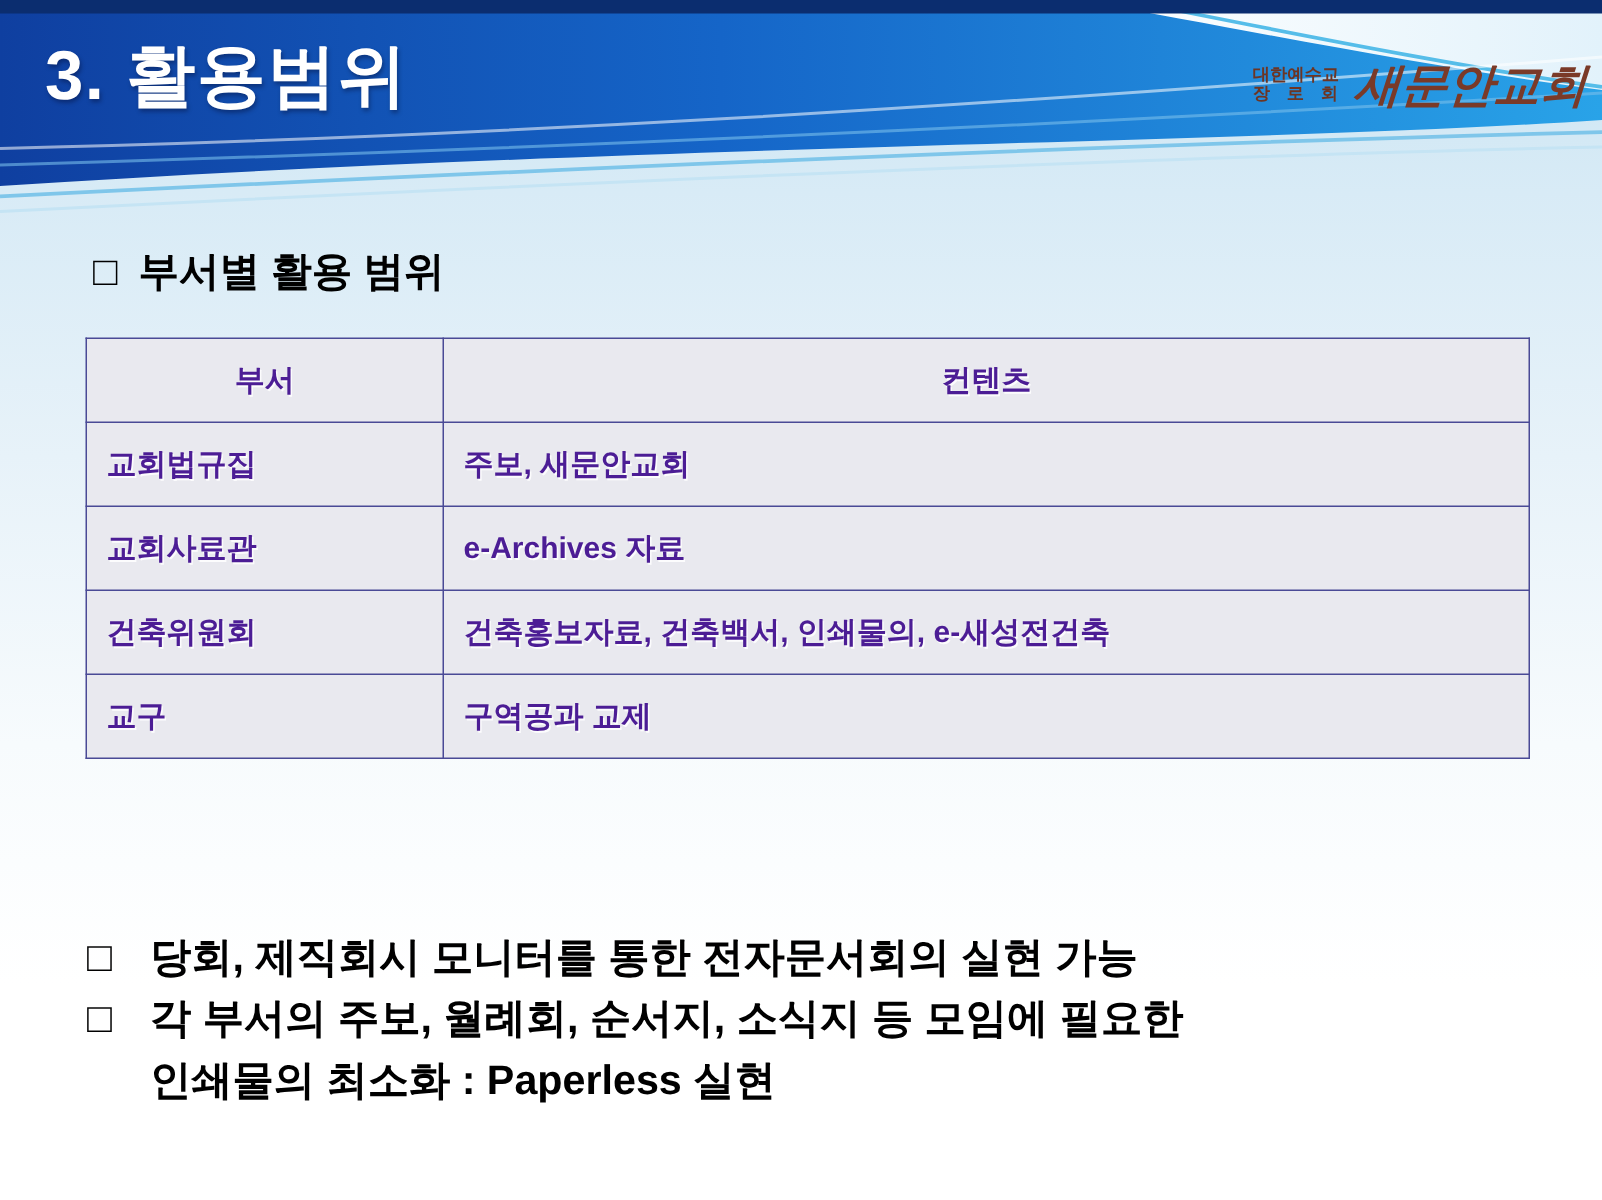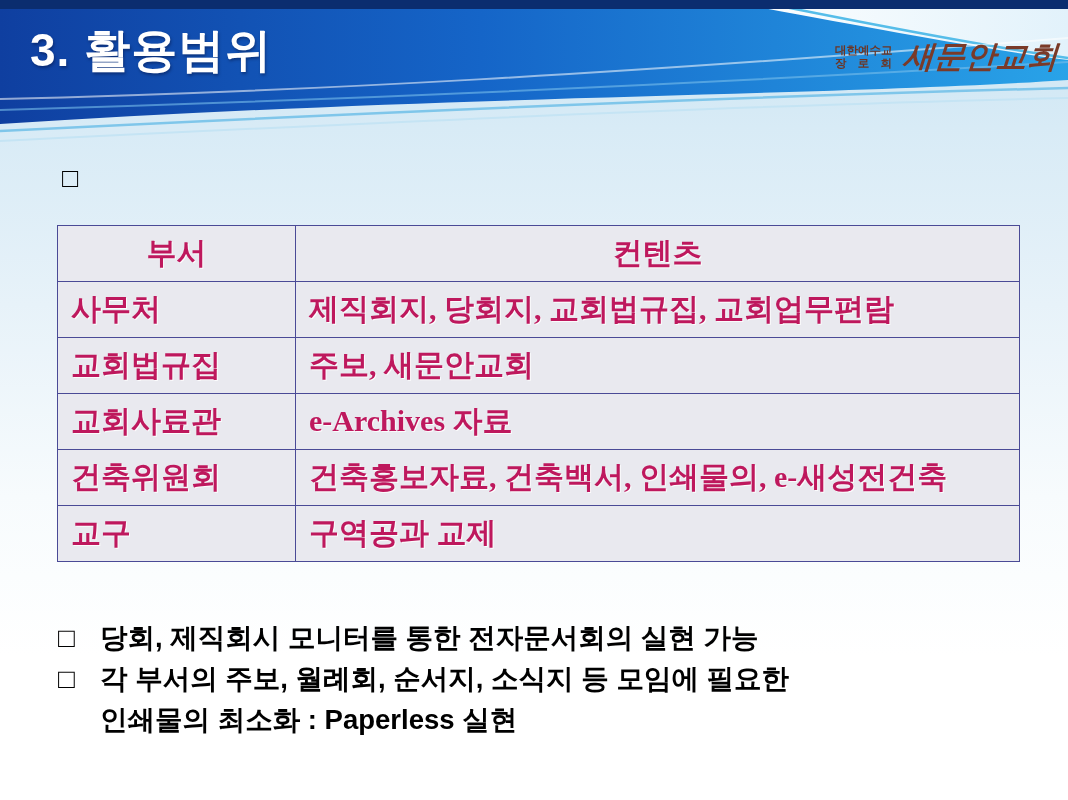--- a/index.html
+++ b/index.html
@@ -77,27 +77,26 @@
     position: absolute;
     top: 225px; left: 57px;
     width: 963px;
     border-collapse: collapse;
     table-layout: fixed;
   }
   .dept-table col.c1 { width: 238px; }
   .dept-table th, .dept-table td {
     border: 1.6px solid #4a4a96;
     background: #e9e9ef;
-    font-size: 30px;
-    font-weight: bold;
-    color: #be185d;
+    font-size: 20px;
+    font-weight: bold;
+    color: #4c1d95;
     height: 56px;
     vertical-align: middle;
     text-shadow: 1px 1px 0 rgba(255,255,255,0.85);
-    font-family: Liberation Serif, serif;
   }
   .dept-table th { text-align: center; }
   .dept-table td { text-align: left; padding-left: 13px; }
 
   .bullet-list {
     position: absolute;
     top: 617px; left: 58px;
     width: 980px;
   }
   .bullet-row {
@@ -152,39 +151,36 @@
   <div class="logo">
     <div class="logo-denomination">
       <div class="line1">대한예수교</div>
       <div class="line2">장 로 회</div>
     </div>
     <div class="logo-church-name">새문안교회</div>
   </div>
 
   <div class="section-heading">
     <span>□</span>
+    <span>부서별 활용 범위</span>
   </div>
 
   <table class="dept-table">
     <colgroup>
         <col class="c1">
         <col class="c2">
       </colgroup>
     <thead>
       <tr>
         <th>부서</th>
         <th>컨텐츠</th>
       </tr>
     </thead>
     <tbody>
       <tr>
-        <td>사무처</td>
-        <td>제직회지, 당회지, 교회법규집, 교회업무편람</td>
-      </tr>
-      <tr>
         <td>교회법규집</td>
         <td>주보, 새문안교회</td>
       </tr>
       <tr>
         <td>교회사료관</td>
         <td>e-Archives 자료</td>
       </tr>
       <tr>
         <td>건축위원회</td>
         <td>건축홍보자료, 건축백서, 인쇄물의, e-새성전건축</td>

